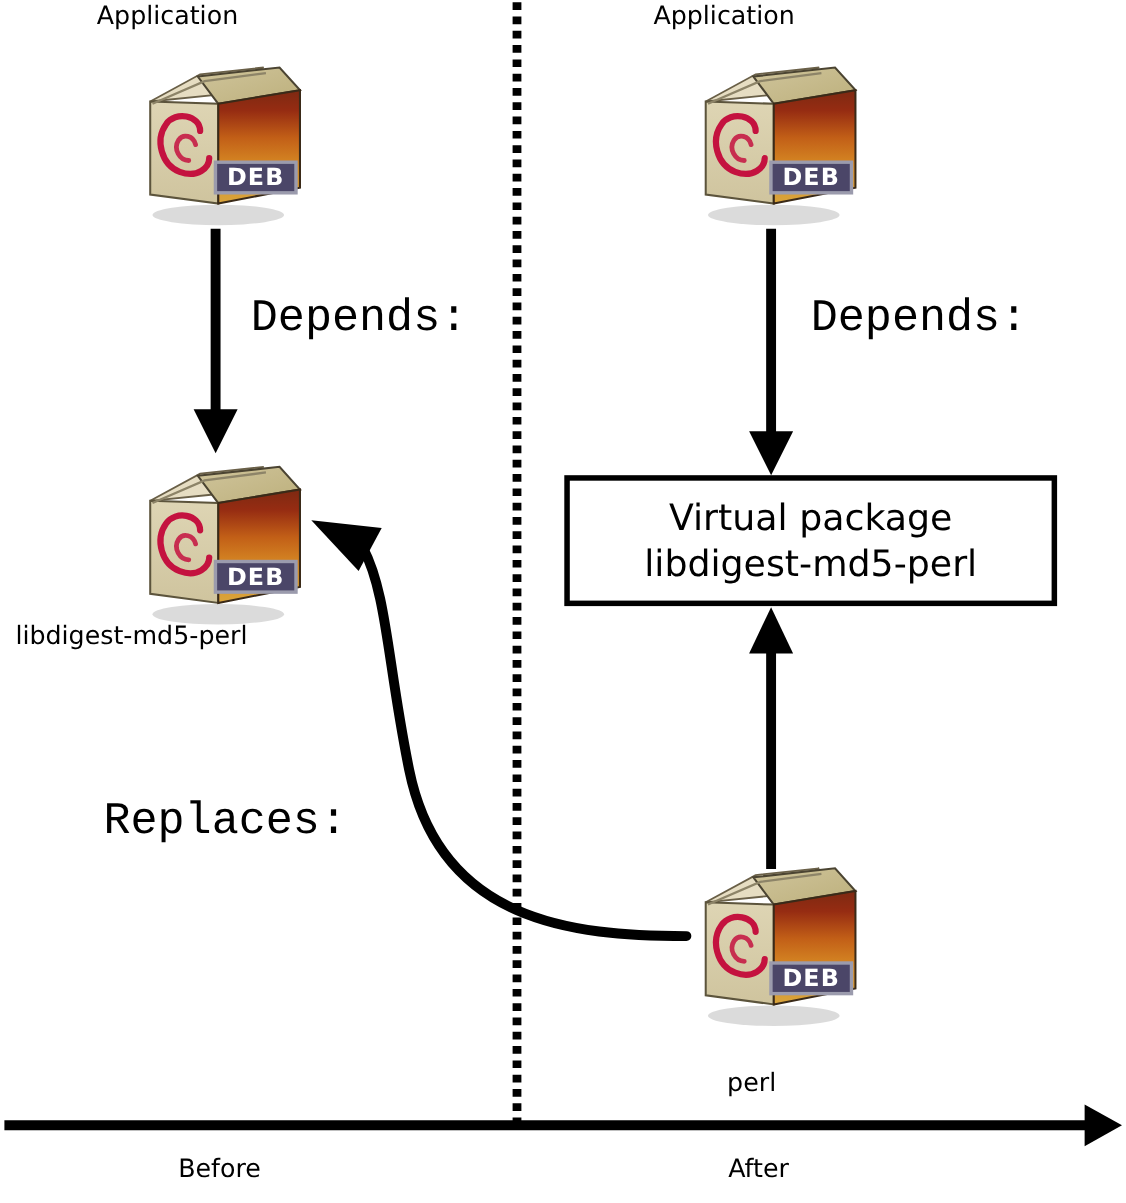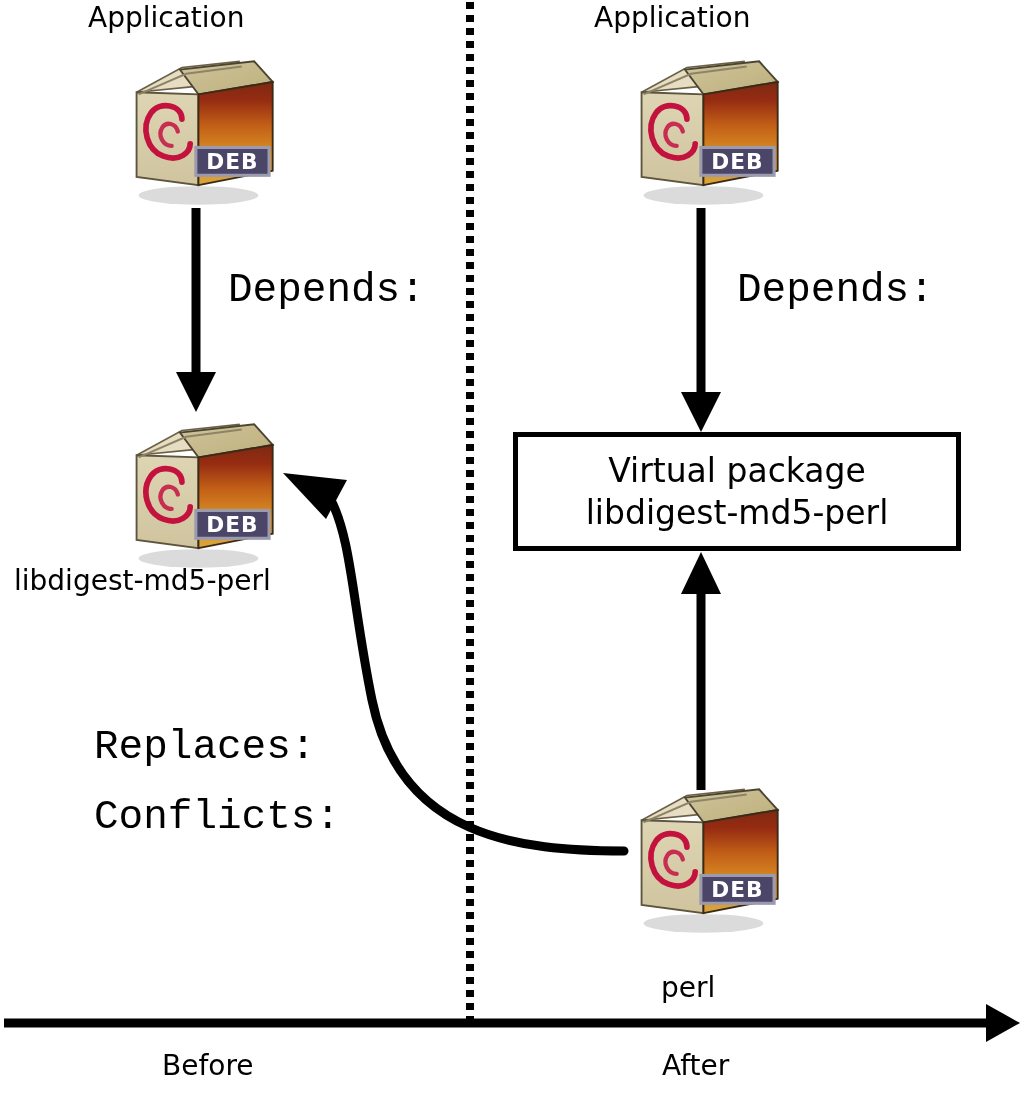--- a/index.html
+++ b/index.html
@@ -25,21 +25,21 @@
     height: 1094px;
   }
   .label {
     position: absolute;
     white-space: nowrap;
     color: #000000;
     line-height: 1.0;
   }
   .sans-label {
     font-family: "DejaVu Sans", sans-serif;
-    font-size: 28px;
+    font-size: 23px;
     font-weight: 400;
   }
   .mono-label {
     font-family: Liberation Mono, monospace;
     font-size: 41px;
     font-weight: 400;
     letter-spacing: 0px;
   }
   .vp-box {
     position: absolute;
@@ -160,21 +160,20 @@
 
   <div class="label mono-label" style="left:228px; top:270px;">Depends:</div>
 
   <div class="label mono-label" style="left:737px; top:270px;">Depends:</div>
 
   <div class="label sans-label" style="left:14px; top:567px;">libdigest-md5-perl</div>
 
 
   <div class="label mono-label" style="left:94px; top:727px;">Replaces:</div>
 
-  <div class="label mono-label" style="left:94px; top:797px;">Conflicts:</div>
 
   <div class="label sans-label" style="left:661px; top:974px;">perl</div>
 
   <div class="label sans-label" style="left:162px; top:1052px;">Before</div>
 
   <div class="label sans-label" style="left:644px; top:1052px;margin-left:18px;">After</div>
 
   <div class="vp-box" style="left:513px; top:432px; width:448px; height:119px;">
     <div>Virtual package</div>
     <div>libdigest-md5-perl</div>

